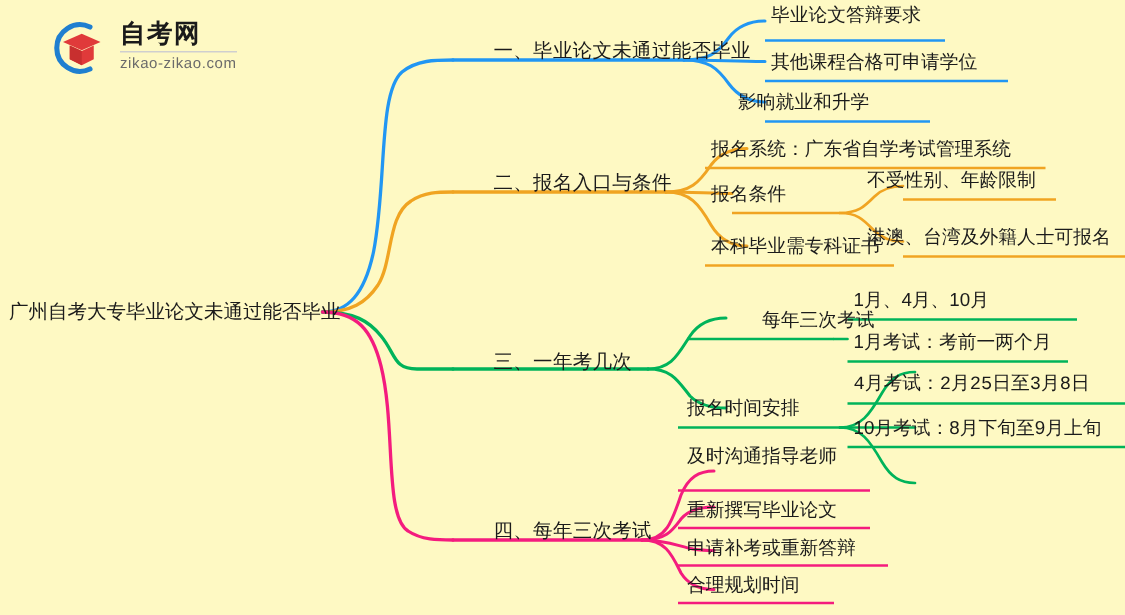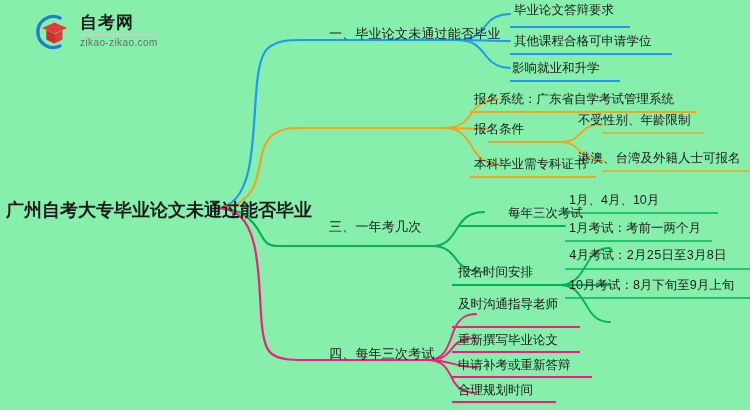--- a/index.html
+++ b/index.html
@@ -4,21 +4,21 @@
 <style>
   html, body {
     margin: 0;
     padding: 0;
     background: #ffffff;
   }
   #canvas {
     position: relative;
     width: 750px;
     height: 410px;
-    background: #86efac;
+    background: #fef9c3;
     font-family: "Liberation Sans", "DejaVu Sans", sans-serif;
     overflow: hidden;
   }
   #wires {
     position: absolute;
     left: 0; top: 0;
     width: 750px; height: 410px;
     pointer-events: none;
   }
   
@@ -58,22 +58,22 @@
     font-family: "Liberation Sans", "DejaVu Sans", sans-serif;
   }
   
   .node {
     position: absolute;
     color: #1b1b1b;
     white-space: nowrap;
     line-height: 1;
   }
   .node-root {
-    font-size: 18px;
-    font-weight: bold;
+    font-size: 13px;
+    font-weight: normal;
     letter-spacing: 0px;
   }
   .node-l1 {
     font-size: 13px;
     letter-spacing: 0.2px;
     margin-left: 27px;
   }
   .node-l2 {
     font-size: 12.5px;
   }
@@ -169,29 +169,30 @@
       <path d="M452,377 L592,377" stroke="#F41C7E" stroke-width="1.8" fill="none"></path>
       <path d="M452,402 L556,402" stroke="#F41C7E" stroke-width="1.8" fill="none"></path>
     </g>
   </svg>
 
   <div class="node node-root" style="left:6px; top:201px;">广州自考大专毕业论文未通过能否毕业</div>
 
   <div class="node node-l1" style="left:302px; top:27px;">一、毕业论文未通过能否毕业</div>
   <div class="node node-l2" style="left:514px; top:4px;">毕业论文答辩要求</div>
   <div class="node node-l2" style="left:514px; top:35px;">其他课程合格可申请学位</div>
-  <div class="node node-l2" style="left:512px; top:62px;">影响就业和升学</div>
-
+  <div class="node node-l2" style="left:492px; top:62px;">影响就业和升学</div>
+
+  <div class="node node-l1" style="left:302px; top:115px;">二、报名入口与条件</div>
   <div class="node node-l2" style="left:474px; top:93px;">报名系统：广东省自学考试管理系统</div>
   <div class="node node-l2" style="left:474px; top:123px;">报名条件</div>
   <div class="node node-l3" style="left:578px; top:114px;">不受性别、年龄限制</div>
   <div class="node node-l3" style="left:578px; top:152px;">港澳、台湾及外籍人士可报名</div>
   <div class="node node-l2" style="left:474px; top:158px;">本科毕业需专科证书</div>
 
-  <div class="node node-l1" style="left:302px; top:220px;">三、一年考几次</div>
+  <div class="node node-l1" style="left:302px; top:234px;">三、一年考几次</div>
   <div class="node node-l2" style="left:460px; top:207px;margin-left:48px;">每年三次考试</div>
   <div class="node node-l3" style="left:569px; top:194px;">1月、4月、10月</div>
   <div class="node node-l2" style="left:458px; top:266px;">报名时间安排</div>
   <div class="node node-l3" style="left:569px; top:222px;">1月考试：考前一两个月</div>
   <div class="node node-l3" style="left:569px; top:250px;font-family:Liberation Mono, monospace;">4月考试：2月25日至3月8日</div>
   <div class="node node-l3" style="left:569px; top:279px;text-align:right;">10月考试：8月下旬至9月上旬</div>
 
   <div class="node node-l1" style="left:302px; top:347px;">四、每年三次考试</div>
   <div class="node node-l2" style="left:458px; top:298px;">及时沟通指导老师</div>
   <div class="node node-l2" style="left:458px; top:334px;">重新撰写毕业论文</div>

